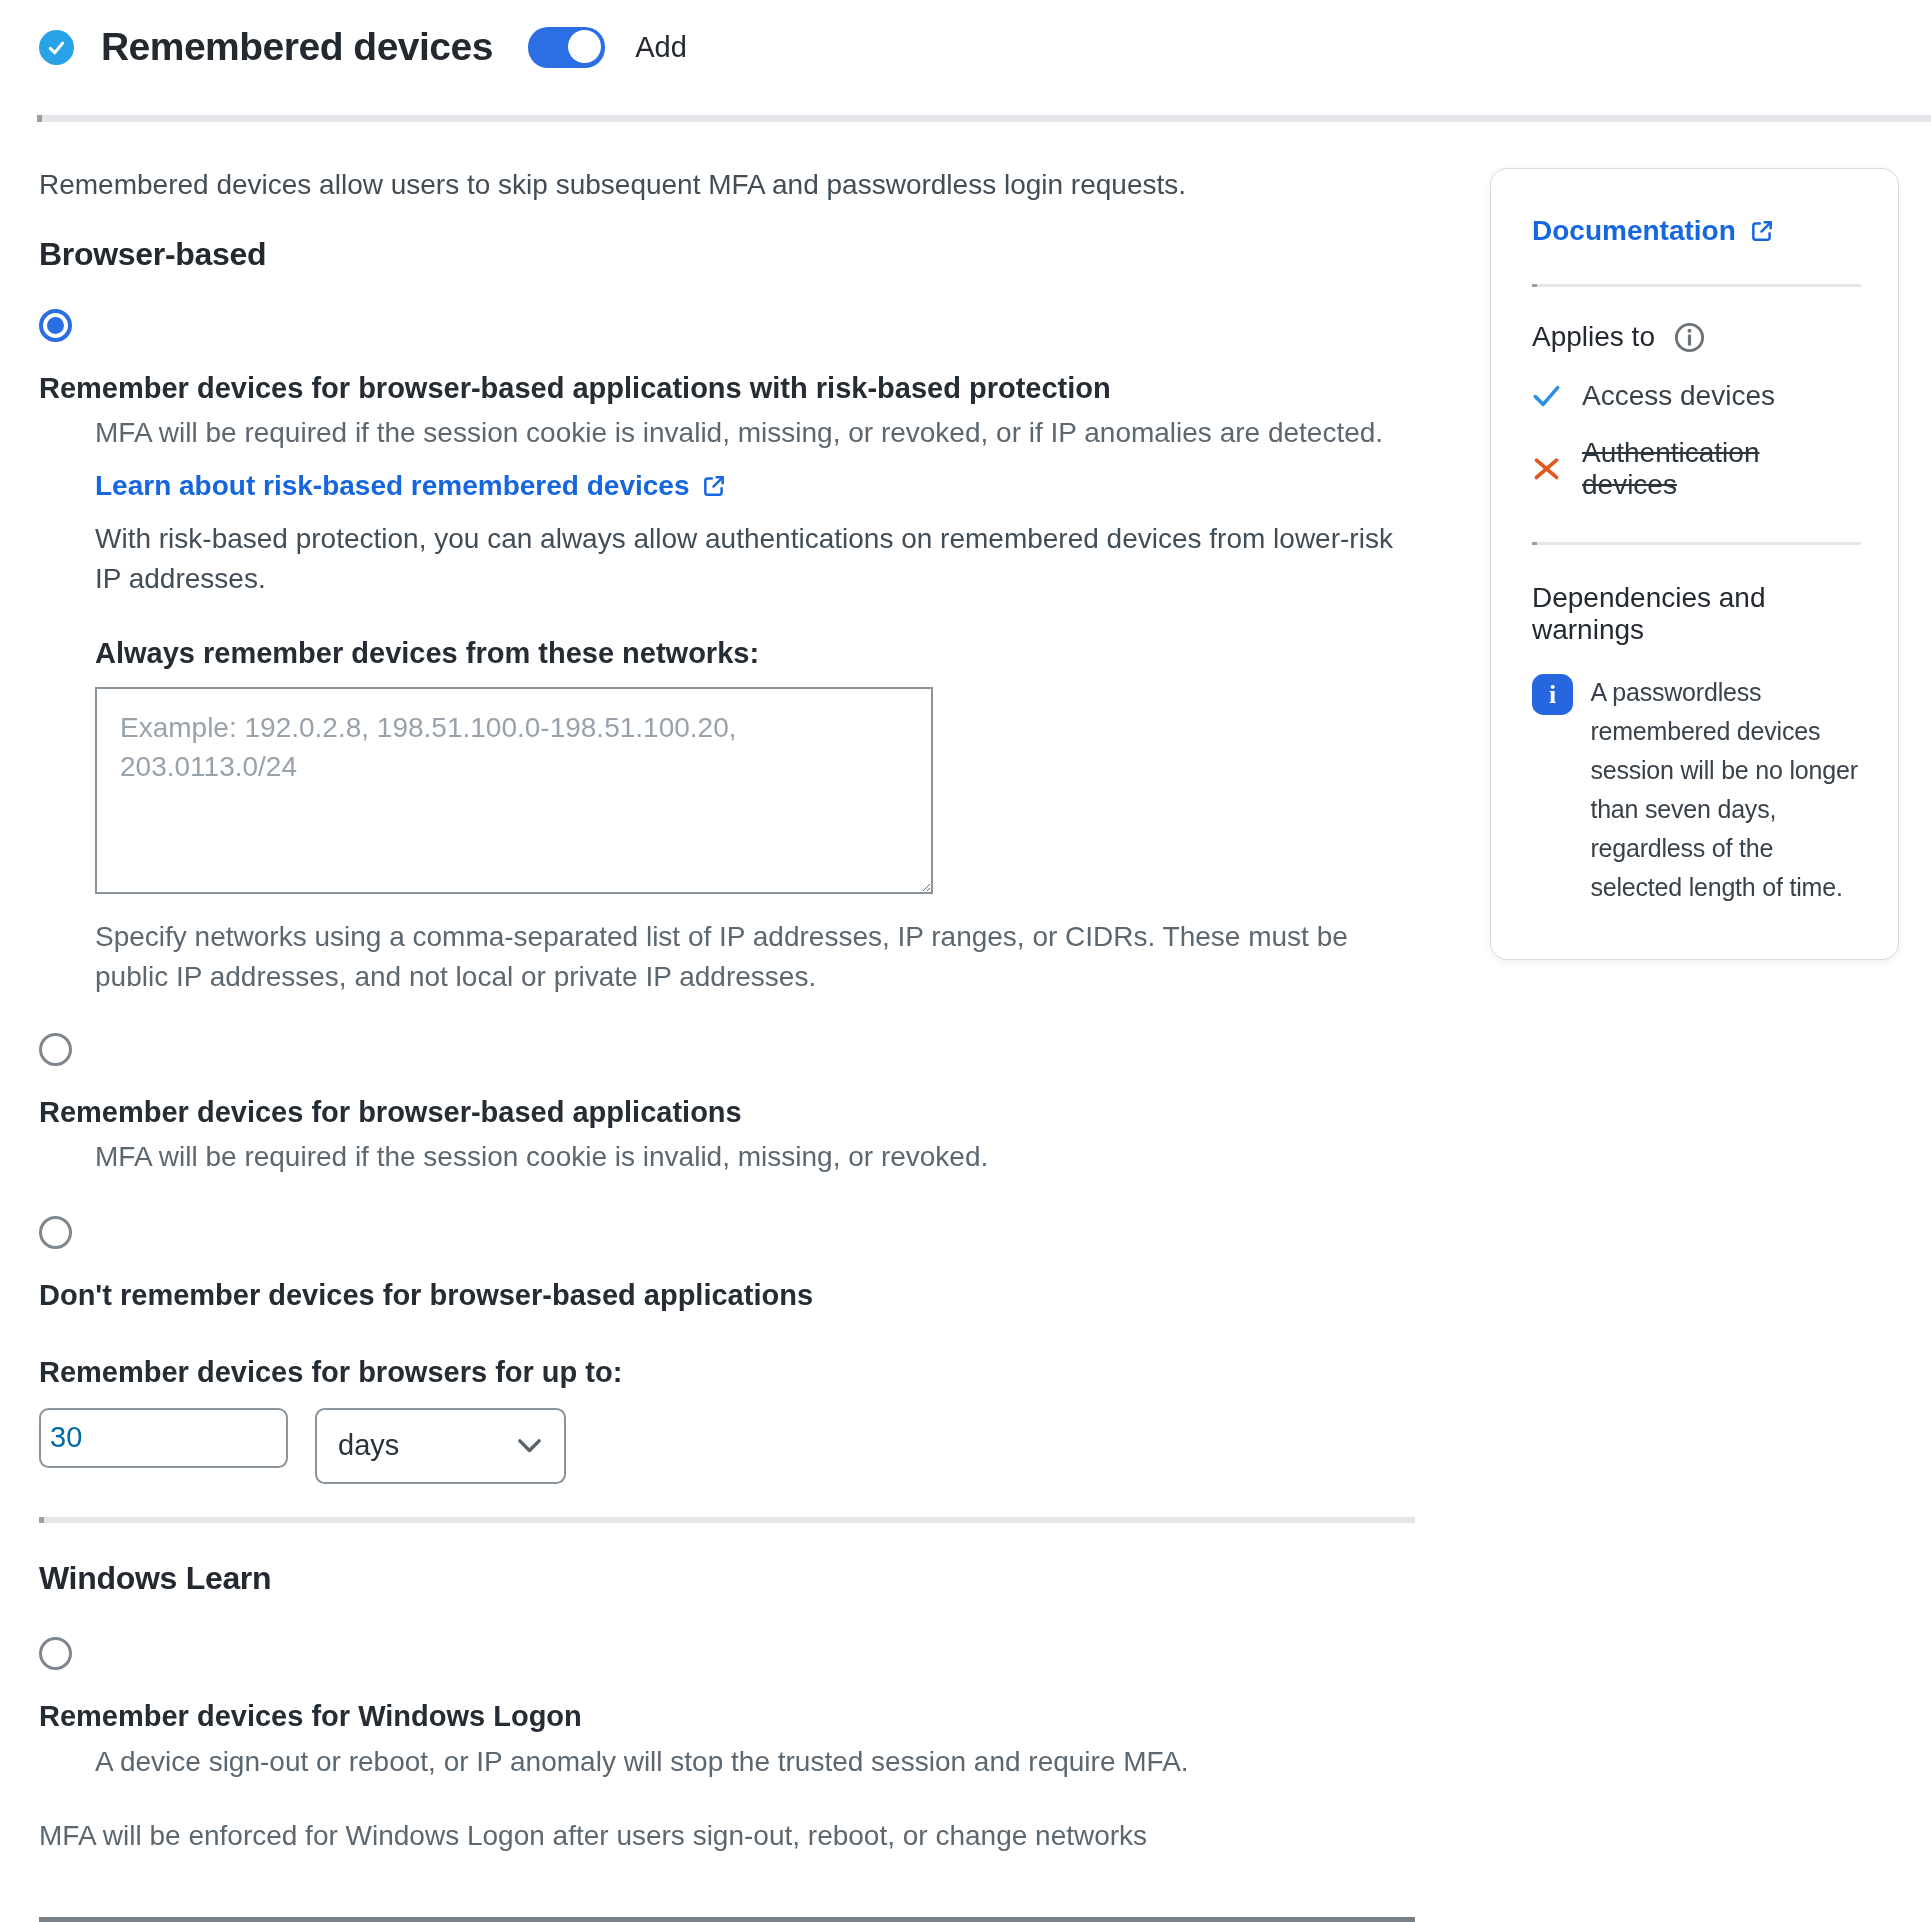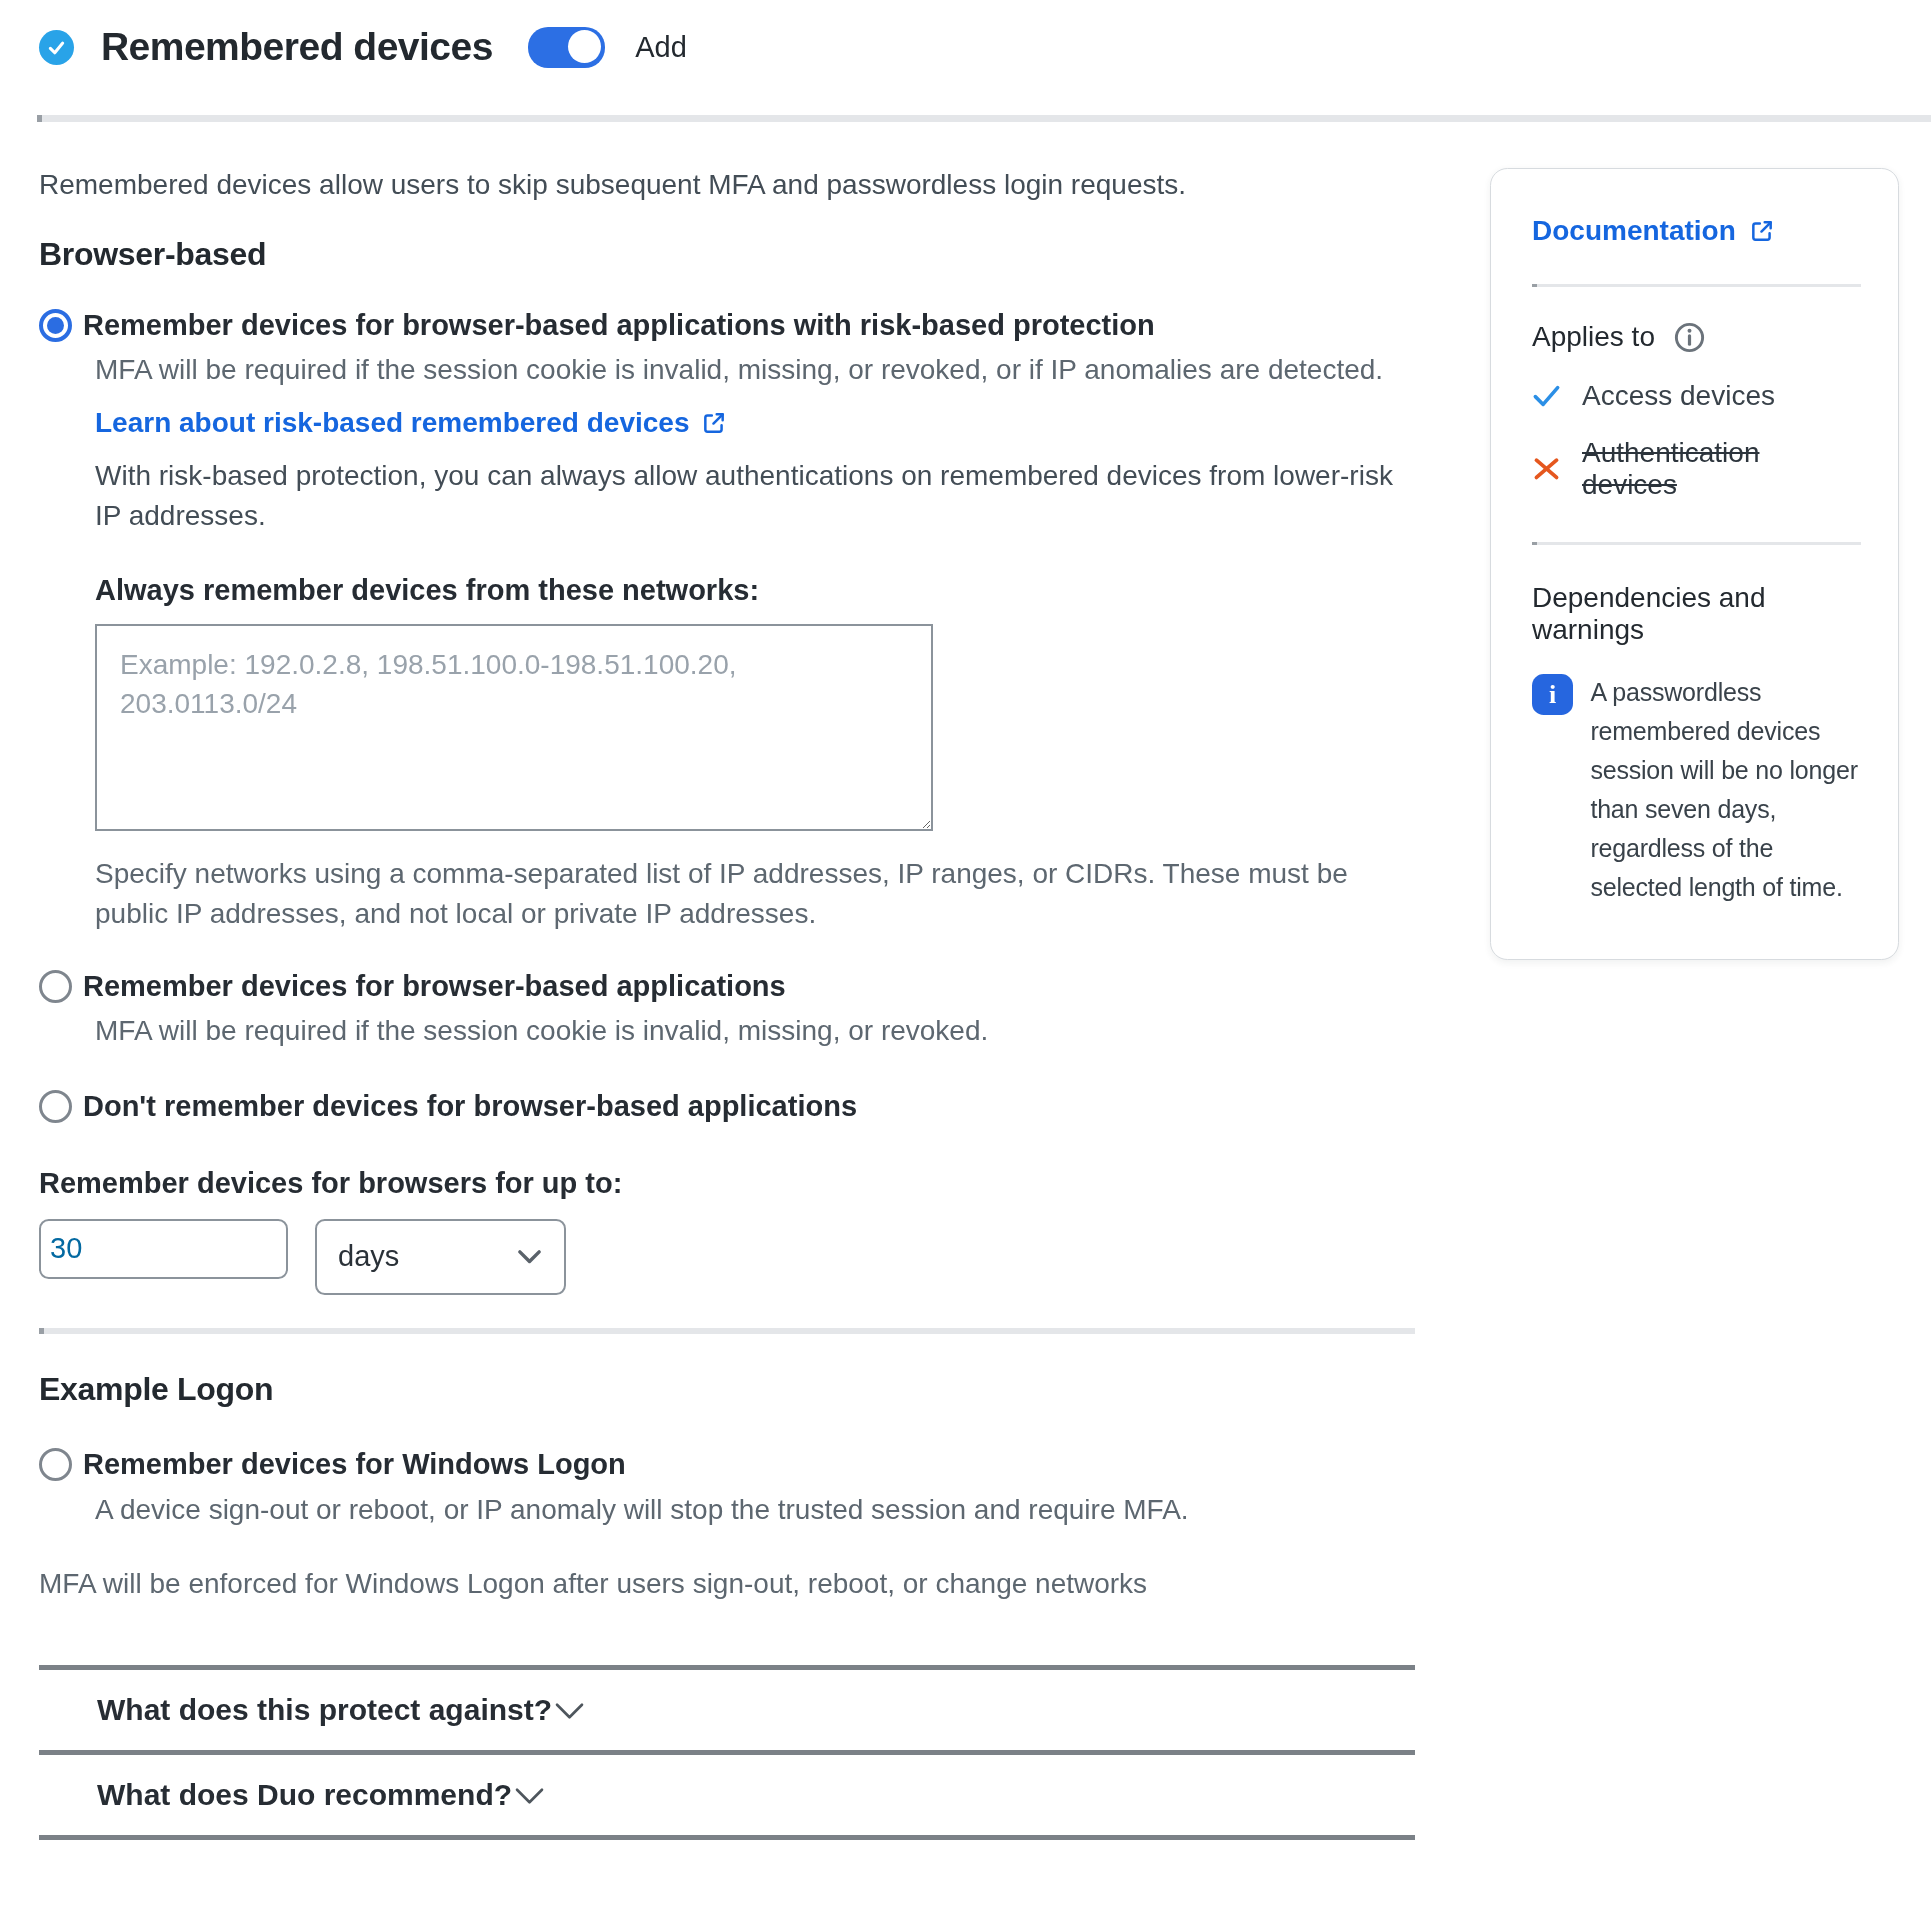--- a/index.html
+++ b/index.html
@@ -40,21 +40,21 @@
   .content-row { display: flex; align-items: flex-start; margin-top: 46px; }
   .main-col { width: 1376px; margin-left: 39px; flex: none; }
   .side-col { width: 409px; margin-left: 75px; flex: none; }
 
   
   .intro { font-size: 28px; color: #434d56; line-height: 33px; }
   h2.section-heading { font-size: 32px; font-weight: bold; color: #23292f; line-height: 37px; letter-spacing: -0.3px; }
   .h-browser { margin-top: 35px; }
   .h-windows { margin-top: 37px; }
 
-  .option-row { display: flex; align-items: flex-start; gap: 11px; cursor: pointer; }
+  .option-row { display: flex; align-items: flex-start; gap: 29px; cursor: pointer; flex-direction: column; }
   .radio {
     width: 33px; height: 33px; border-radius: 50%; background: #fff;
     border: 3.9px solid #7f868e; flex: none; margin-top: 1px; position: relative;
   }
   .radio.checked { border: 4.8px solid #2b6de2; }
   .radio.checked::after {
     content: ""; position: absolute; inset: 3.9px; border-radius: 50%; background: #2b6de2;
   }
   .option-label { font-size: 29px; font-weight: bold; color: #262c33; line-height: 35px; }
   .option-desc { font-size: 28px; color: #5d6770; line-height: 35px; margin-left: 56px; margin-top: 9.7px; }
@@ -203,21 +203,21 @@
           <span class="icon">
             <svg width="27" height="17.4" viewBox="0 0 28 18" fill="none">
                 <polyline points="4,4 14,14 24,4" stroke="#5a626a" stroke-width="3.6" stroke-linecap="round" stroke-linejoin="round"></polyline>
               </svg>
           </span>
         </div>
       </div>
 
       <div class="rule rule-mid"></div>
 
-      <h2 class="section-heading h-windows">Example Logon</h2>
+      <h2 class="section-heading h-windows">Windows Learn</h2>
 
       
       <div class="option-row opt-4">
         <span class="radio"></span>
         <span class="option-label">Remember devices for Windows Logon</span>
       </div>
       <p class="option-desc">A device sign-out or reboot, or IP anomaly will stop the trusted session and require MFA.</p>
 
       
 

